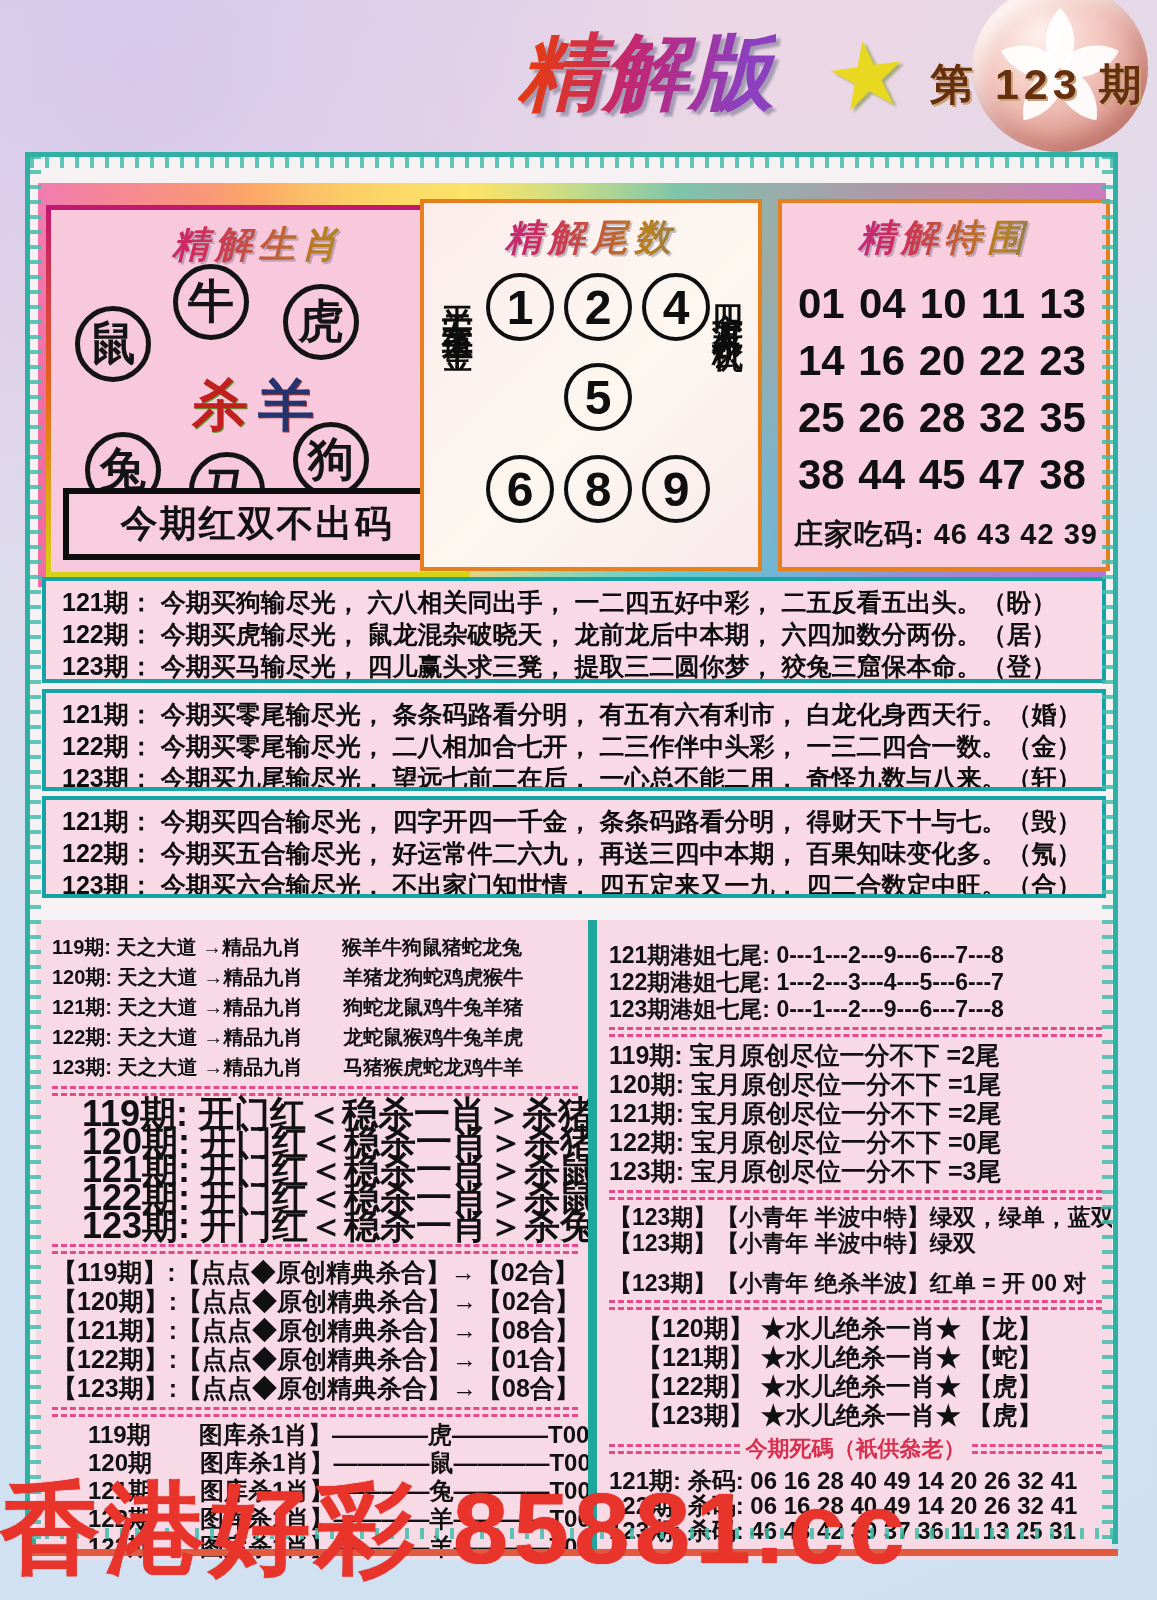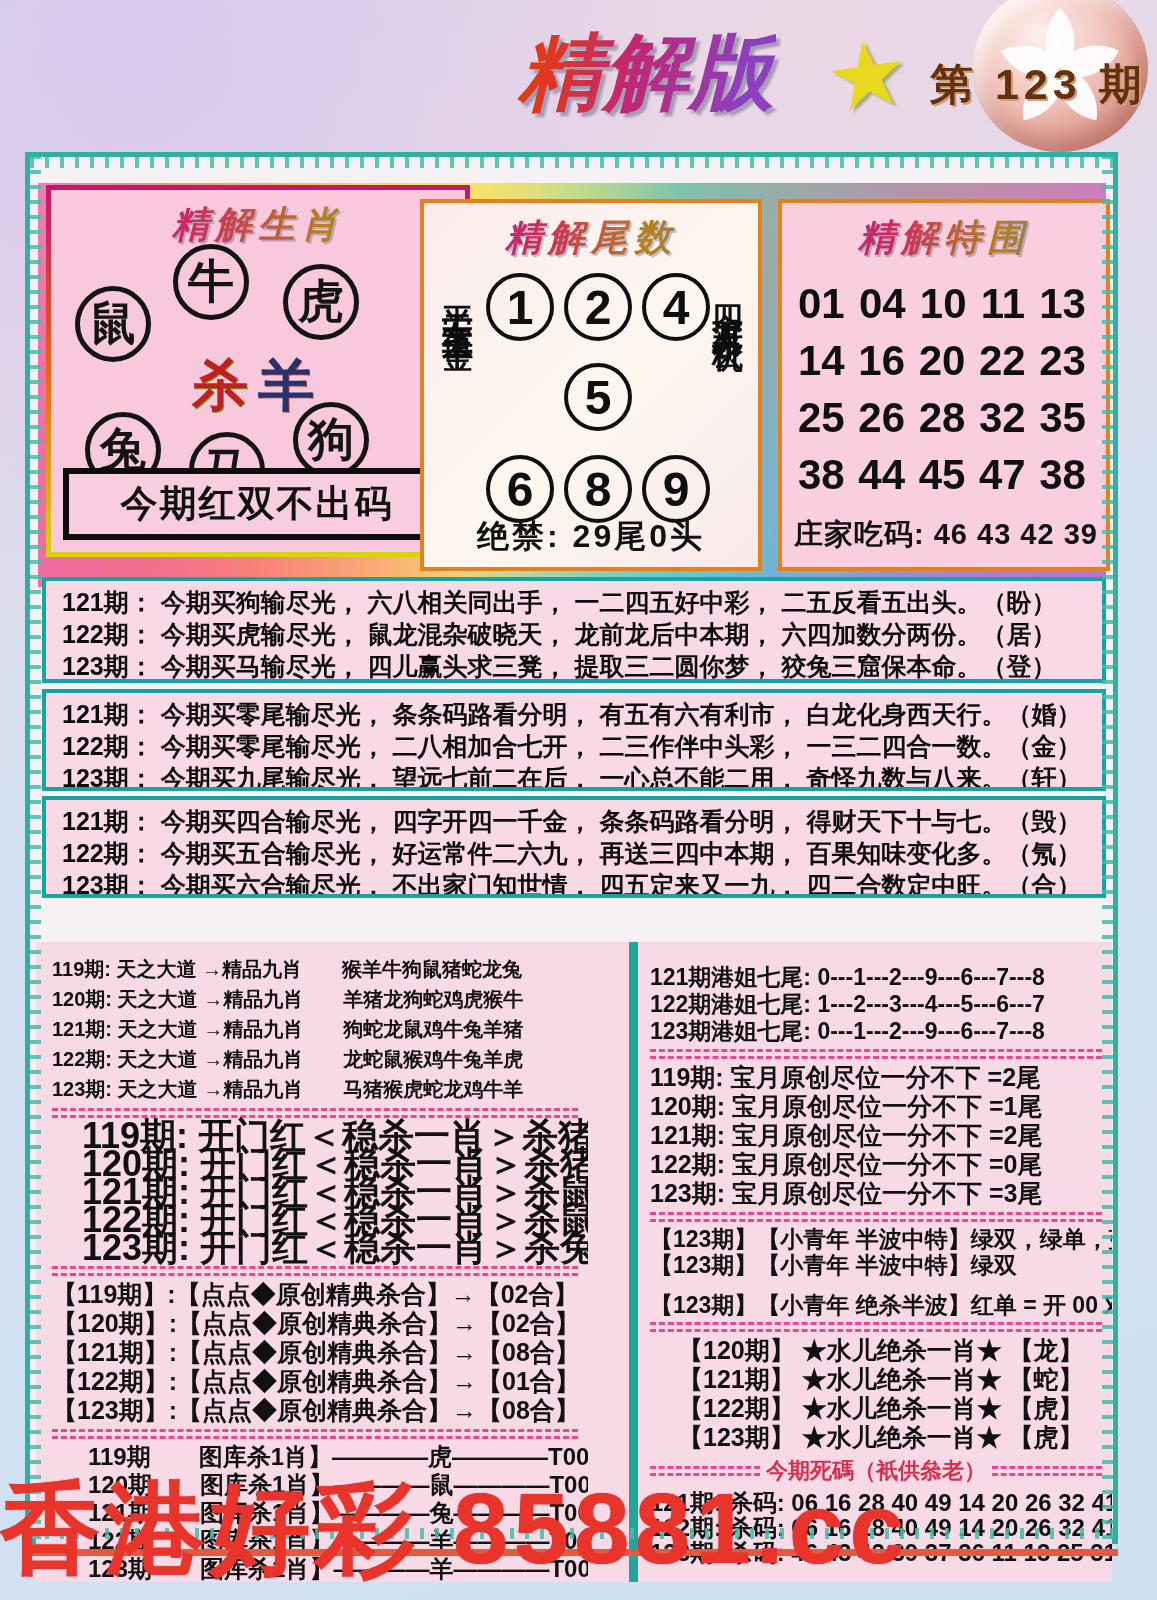--- a/index.html
+++ b/index.html
@@ -56,21 +56,21 @@
     background:
       radial-gradient(circle at 10% 85%, rgba(242,64,128,.7), transparent 38%),
       radial-gradient(circle at 38% 15%, rgba(252,222,70,.65), transparent 32%),
       radial-gradient(circle at 58% 80%, rgba(64,192,232,.6), transparent 38%),
       radial-gradient(circle at 84% 25%, rgba(250,132,52,.6), transparent 40%),
       radial-gradient(circle at 97% 80%, rgba(146,84,222,.55), transparent 38%),
       linear-gradient(90deg,#f06aa8,#ff9a4c,#ffe45c,#4cc8b4,#5c92ee,#b45cee);
   }
   
   .box-zodiac {
-    position:absolute; left:16px; top:28px; width:424px; height:372px; background:#f8c9dd;
+    position:absolute; left:16px; top:48px; width:424px; height:372px; background:#f8c9dd;
     border:5px solid; border-image:linear-gradient(180deg,#c2186e,#e8641a,#d6d214) 1; z-index:2;
   }
   .sec-title {
     font-weight:bold; font-size:37px; text-align:center; font-style:italic; letter-spacing:6px;
     background:linear-gradient(90deg,#8a3fb4,#d02860,#b8801e,#3a7ac0);
     -webkit-background-clip:text; background-clip:text; color:transparent;
     filter:drop-shadow(2px 2px 0 rgba(90,90,120,.35));
     padding-top:10px;
   }
   .zcircle {
@@ -109,21 +109,21 @@
   
   .verse-box {
     position:absolute; left:12px; width:1064px; background:#f9d9e6; border:4px solid #16a3a3;
     padding:5px 0 0 16px; z-index:2; overflow:hidden;
   }
   .vb-a { top:420px; height:106px; }
   .vb-b { top:532px; height:102px; }
   .vb-c { top:639px; height:102px; }
   .verse-line { font-size:25px; font-weight:bold; line-height:32px; white-space:nowrap; color:#0d0d0d; }
   
-  .cols { position:absolute; left:6px; top:785px; width:1076px; height:640px; display:flex; background:#f8d9e6; z-index:2; overflow:hidden;gap:41px; }
+  .cols { position:absolute; left:6px; top:763px; width:1076px; height:640px; display:flex; background:#f8d9e6; z-index:2; overflow:hidden; }
   .col-left { width:552px; padding:12px 0 0 16px; overflow:hidden; }
   .col-right { flex:1; border-left:9px solid #1fa79d; padding:22px 0 0 12px; overflow:hidden; }
   .dash-div { height:10px; margin:4px 10px 4px 0; border-top:3px dashed #e8488c; border-bottom:3px dashed #e8488c; }
   .l-nine { font-size:20px; font-weight:bold; line-height:30px; white-space:nowrap; }
   .l-kaimen { font-size:36px; font-weight:bold; line-height:28px; text-align:right; padding-left:30px; white-space:nowrap; }
   .l-dian { font-size:25px; font-weight:bold; line-height:29px; white-space:nowrap; }
   .l-tuku { font-size:24px; font-weight:bold; line-height:28px; padding-left:36px; white-space:nowrap; }
   .l-gang { font-size:23px; font-weight:bold; line-height:27px; white-space:nowrap; }
   .l-bao { font-size:25px; font-weight:bold; line-height:29px; white-space:nowrap; }
   .l-xiao { font-size:23px; font-weight:bold; line-height:26px; white-space:nowrap; }
@@ -185,21 +185,20 @@
       <div class="sec-title">精解尾数</div>
       <div class="vtext vleft">平安二字值千金</div>
       <div class="vtext vright">四方渡人布玄机</div>
       <span class="ncircle" style="left:62px;top:70px;">1</span>
       <span class="ncircle" style="left:140px;top:70px;">2</span>
       <span class="ncircle" style="left:218px;top:70px;">4</span>
       <span class="ncircle" style="left:140px;top:160px;">5</span>
       <span class="ncircle" style="left:62px;top:252px;">6</span>
       <span class="ncircle" style="left:140px;top:252px;">8</span>
       <span class="ncircle" style="left:218px;top:252px;">9</span>
-      <div class="tails-ban">绝禁: 29尾0头</div>
     </div>
 
     <div class="box-special">
       <div class="sec-title">精解特围</div>
       <div class="spec-rows">
         <div class="spec-row">
           <span>01</span>
             <span>04</span>
             <span>10</span>
             <span>11</span>

